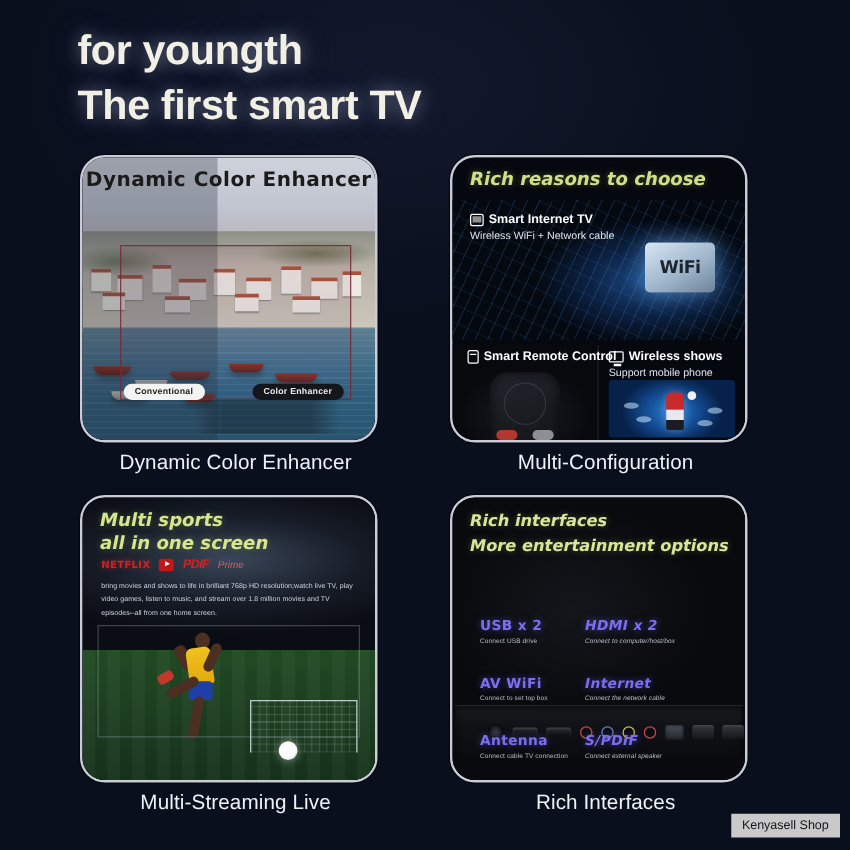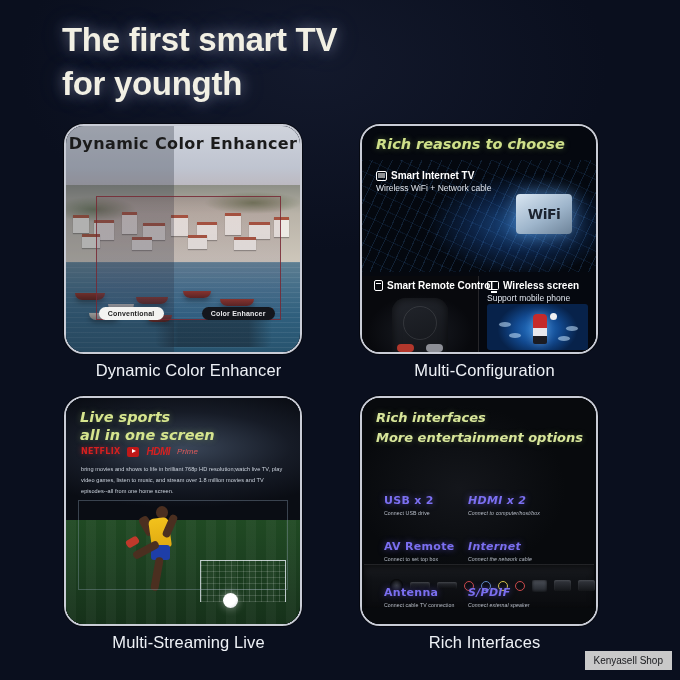--- a/index.html
+++ b/index.html
@@ -409,22 +409,22 @@
     font-size: 10px; padding: 4px 9px;
     font-family: "Liberation Sans", sans-serif;
   }
 </style>
 </head>
 <body>
 
 <div class="page">
 
   <div class="headline">
+    <span>for youngth</span>
     <span>The first smart TV</span>
-    <span>for youngth</span>
   </div>
 
   <div class="grid">
 
     <div class="cell c1">
       <div class="card">
         <div class="c1-inner">
           <div class="vil-sky"></div>
           <div class="vil-hill"></div>
           <div class="houses">
@@ -502,21 +502,21 @@
               <div class="ball"></div>
               <i style="left:12%;top:40%"></i>
               <i style="left:22%;top:62%"></i>
               <i style="left:78%;top:48%"></i>
               <i style="left:70%;top:70%"></i>
             </div>
           </div>
           <div class="c2-lbl" style="left:125px;top:154px">
             <div class="hd">
               <span class="ic scr"></span>
-              <span>Wireless screen</span>
+              <span>Wireless shows</span>
             </div>
             <div class="sub">Support mobile phone</div>
           </div>
         </div>
       </div>
       <div class="caption">Multi-Configuration</div>
     </div>
 
     <div class="cell c3">
       <div class="card">
@@ -531,28 +531,28 @@
             <div class="torso"></div>
             <div class="armA"></div>
             <div class="shorts"></div>
             <div class="legA"></div>
             <div class="legB"></div>
             <div class="boot"></div>
           </div>
           <div class="c3-frame"></div>
 
           <div class="c3-title">
-            <span>Live sports</span>
+            <span>Multi sports</span>
             <span>all in one screen</span>
           </div>
 
           <div class="logos">
             <span class="lg">NETFLIX</span>
             <span class="sq"></span>
-            <span class="esp">HDMI</span>
+            <span class="esp">PDIF</span>
             <span class="prime">Prime</span>
           </div>
 
           <div class="c3-body">bring movies and shows to life in brilliant 768p HD resolution;watch live TV, play video games, listen to music, and stream over 1.8 million movies and TV episodes--all from one home screen.</div>
         </div>
       </div>
       <div class="caption">Multi-Streaming Live</div>
     </div>
 
     <div class="cell c4">
@@ -569,21 +569,21 @@
                 <div class="pname">USB x 2</div>
                 <div class="pdesc">Connect USB drive</div>
               </div>
               <div class="pcol wide">
                 <div class="pname">HDMI x 2</div>
                 <div class="pdesc">Connect to computer/host/box</div>
               </div>
             </div>
             <div class="prow">
               <div class="pcol">
-                <div class="pname">AV Remote</div>
+                <div class="pname">AV WiFi</div>
                 <div class="pdesc">Connect to set top box</div>
               </div>
               <div class="pcol wide">
                 <div class="pname">Internet</div>
                 <div class="pdesc">Connect the network cable</div>
               </div>
             </div>
             <div class="prow">
               <div class="pcol">
                 <div class="pname">Antenna</div>

